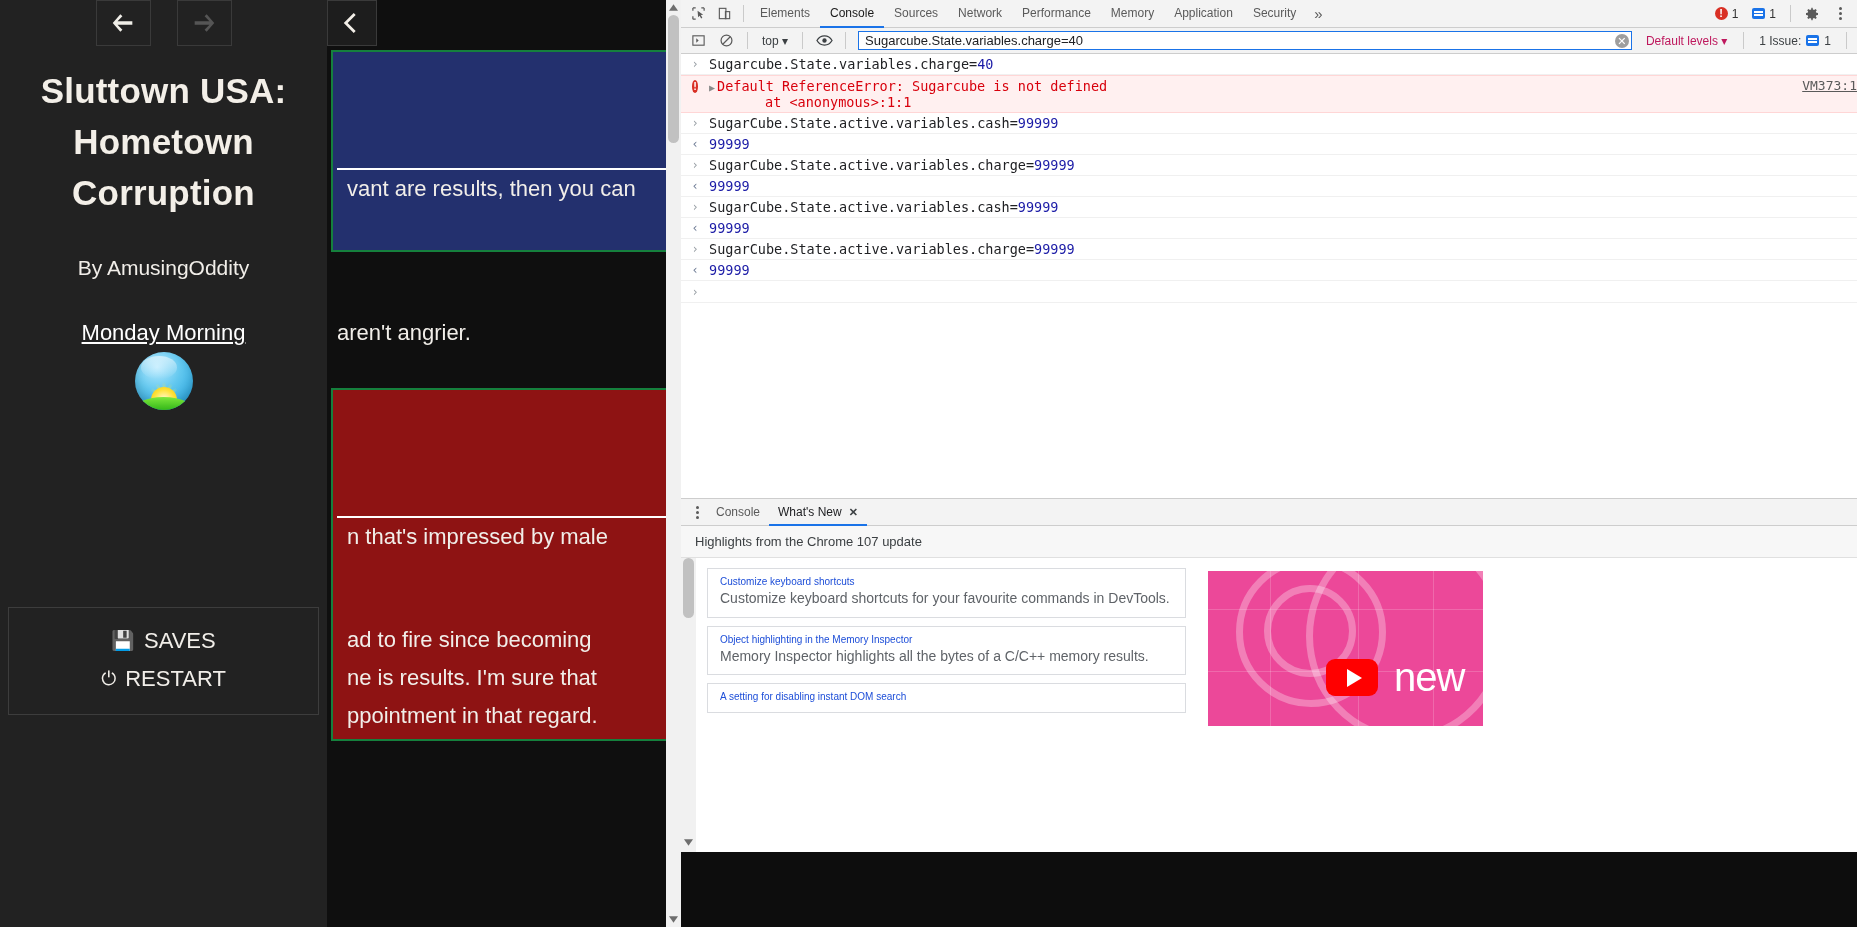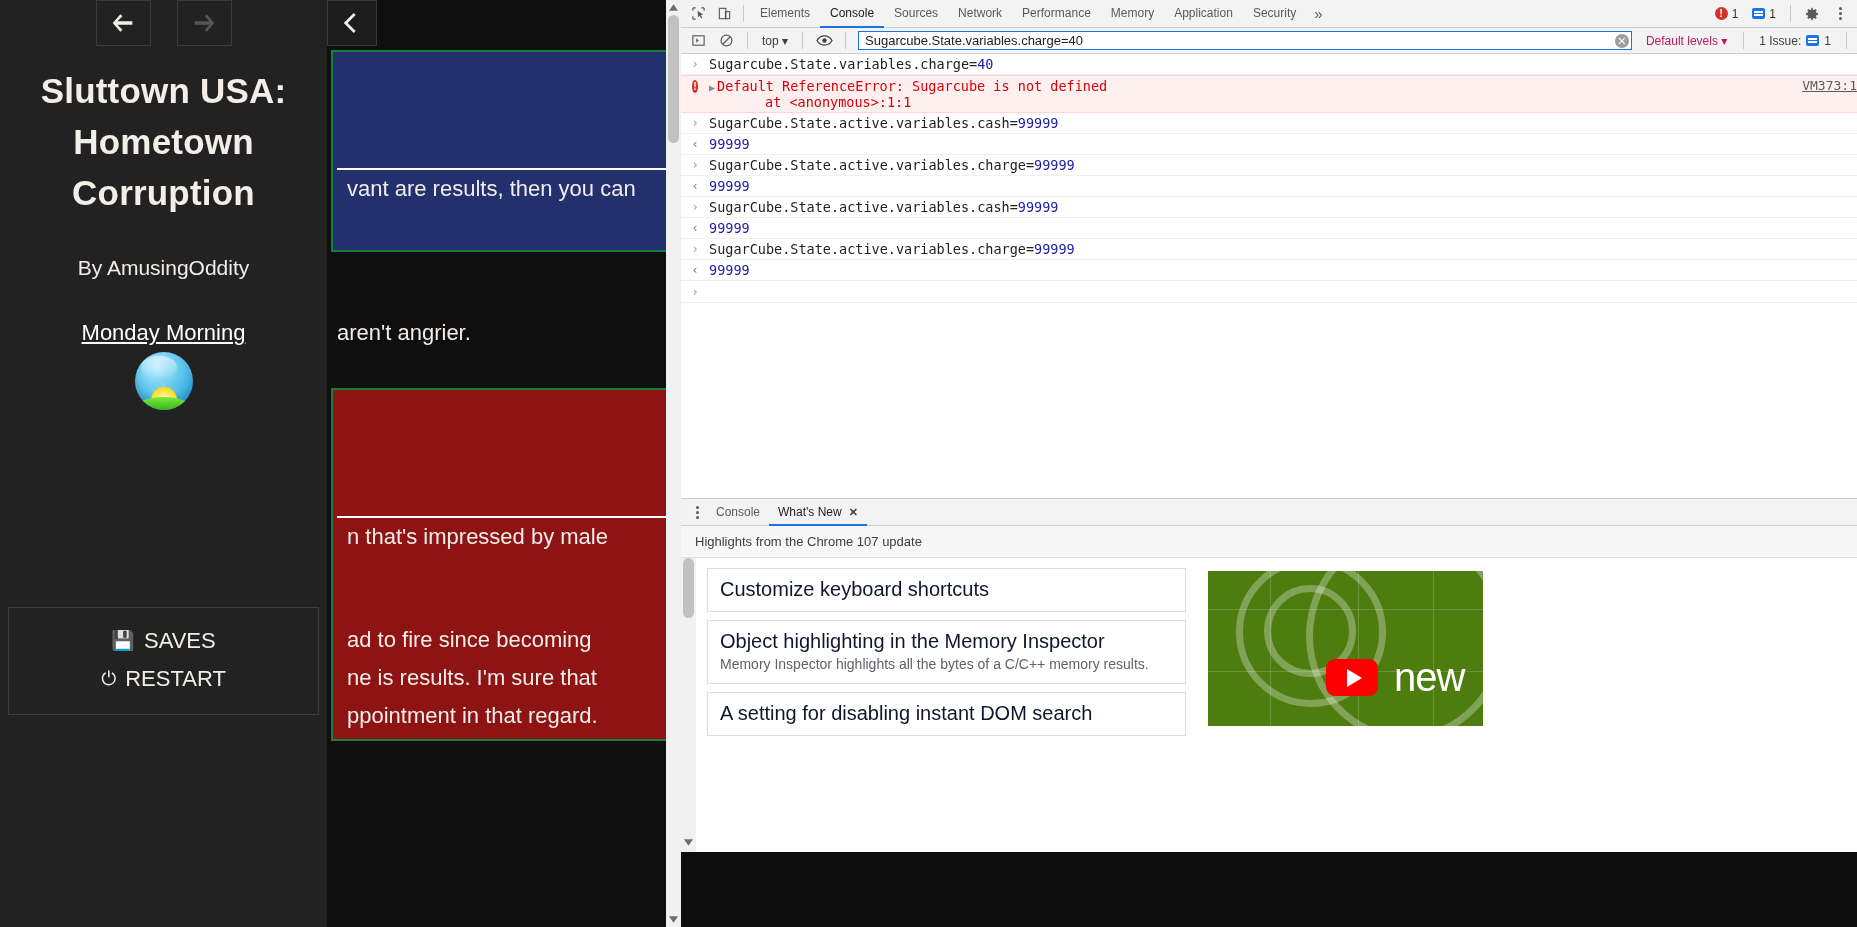--- a/index.html
+++ b/index.html
@@ -347,26 +347,26 @@
     background: #f7f7f7;
   }
   #wn-body { flex: 1; display: flex; position: relative; overflow: hidden; background: #fff; }
   #wn-list { width: 505px; padding: 10px 0 0 26px; }
   .wn-card {
     border: 1px solid #dadce0;
     padding: 6px 12px 8px 12px;
     margin-bottom: 8px;
     background: #fff;
   }
-  .wn-card .t { font-size: 20px; color: #0f172a; line-height: 1.4; cursor: pointer; }
+  .wn-card .t { font-size: 10px; color: #1d4ed8; line-height: 1.4; cursor: pointer; }
   .wn-card .d { font-size: 14px; color: #5f6368; line-height: 1.4; }
   #wn-media { position: absolute; left: 527px; top: 13px; }
   .thumb {
     width: 275px; height: 155px;
-    background: #4d7c0f;
+    background: #ec4899;
     position: relative;
     overflow: hidden;
   }
   .thumb .grid-line { position: absolute; background: rgba(255,255,255,.18); }
   .thumb .ring {
     position: absolute; border: 7px solid rgba(255,255,255,.30); border-radius: 50%;
   }
   .thumb .yt {
     position: absolute; left: 118px; top: 88px;
     width: 52px; height: 37px; background: #ff0000; border-radius: 9px;
@@ -665,20 +665,21 @@
           <div class="arrow-dn">
             <svg width="9" height="7" viewBox="0 0 10 7">
                 <path fill="#6e6e6e" d="M5 7 0 0h10z"></path>
               </svg>
           </div>
         </div>
 
         <div id="wn-list">
           <div class="wn-card">
             <div class="t">Customize keyboard shortcuts</div>
+            <div class="d">Customize keyboard shortcuts for your favourite commands in DevTools.</div>
           </div>
           <div class="wn-card">
             <div class="t">Object highlighting in the Memory Inspector</div>
             <div class="d">Memory Inspector highlights all the bytes of a C/C++ memory results.</div>
           </div>
           <div class="wn-card">
             <div class="t">A setting for disabling instant DOM search</div>
           </div>
         </div>
 

